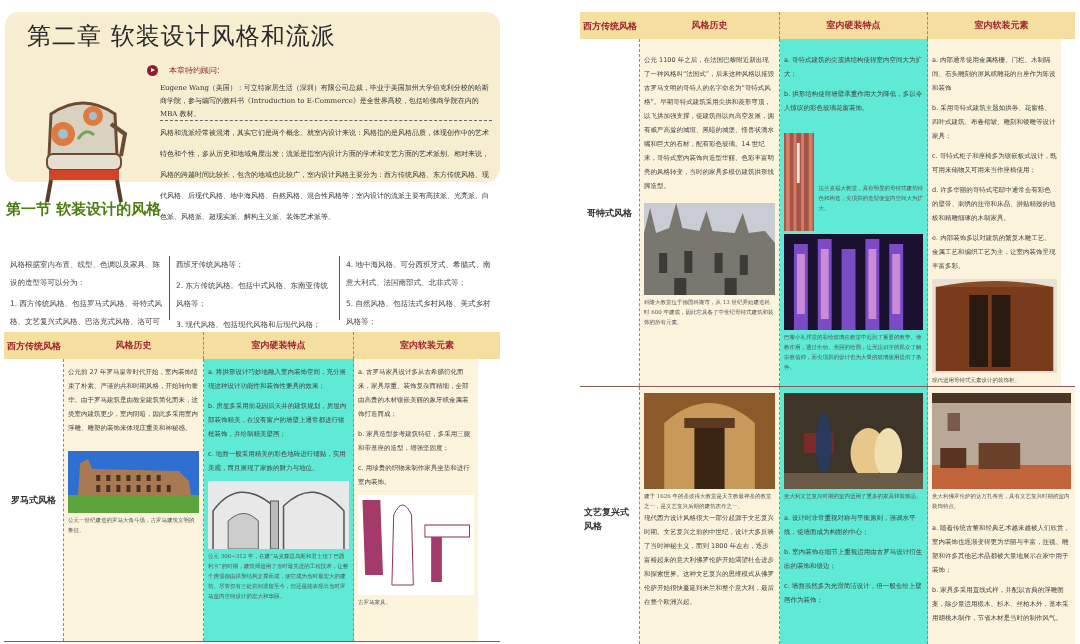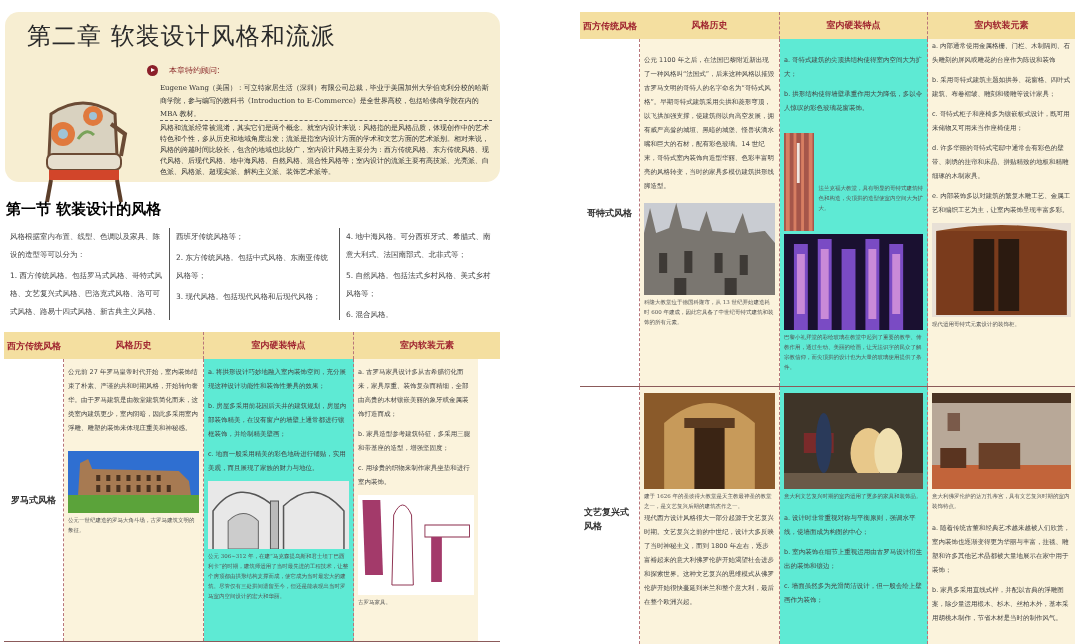--- a/index.html
+++ b/index.html
@@ -18,25 +18,25 @@
   .chair { position: absolute; left: 28px; top: 82px; width: 100px; height: 110px; }
   .advisor-label { position: absolute; left: 142px; top: 53px; display: flex; align-items: center; gap: 11px;
     font-size: 8px; color: #8b2a2a; }
   .play-icon { width: 11px; height: 11px; border-radius: 50%; background: #8b1f2a; position: relative; }
   .play-icon::after { content: ""; position: absolute; left: 4px; top: 3px; border-left: 4px solid #fff;
     border-top: 2.5px solid transparent; border-bottom: 2.5px solid transparent; }
   .advisor-text { position: absolute; left: 155px; top: 70px; width: 332px; font-family: "DejaVu Serif", serif;
     font-size: 7px; line-height: 13px; color: #333; }
   .dash-sep { position: absolute; left: 155px; top: 108px; width: 332px; border-top: 1px dashed #666; }
   .intro-text { position: absolute; left: 155px; top: 111px; width: 332px; font-family: "DejaVu Serif", serif;
-    font-size: 7px; line-height: 11px; color: #333; }
-
-  .section-title { position: absolute; left: 6px; top: 200px; font-size: 15px; font-weight: bold; color: #000000; }
+    font-size: 7px; line-height: 21px; color: #333; }
+
+  .section-title { position: absolute; left: 6px; top: 200px; font-size: 15px; font-weight: bold; color: #4d7c0f; }
   .style-cols { position: absolute; left: 4px; top: 228px; width: 496px; height: 92px; display: flex; }
-  .style-col { font-size: 7.5px; line-height: 18px; color: #444; padding: 0 6px; }
+  .style-col { font-size: 7.5px; line-height: 18px; color: #444; padding: 0 6px; margin-top: 28px; }
   .style-col p { margin-bottom: 3px; }
   .style-col.c1 { width: 165px; }
   .style-col.c2 { width: 170px; border-left: 1px solid #555; }
   .style-col.c3 { width: 161px; border-left: 1px solid #555; }
 
   
   .tbl { position: absolute; }
   .tbl-head { display: flex; height: 27px; }
   .th { background: #f4dfa0; color: #a02530; font-size: 9px; font-weight: bold; display: flex; align-items: center;
     justify-content: center; text-align: center; border-right: 1px dashed #b8757a; }
@@ -221,21 +221,21 @@
             </g>
           <g fill="#c98ad8">
               <rect x="13" y="20" width="8" height="60"></rect>
               <rect x="37" y="15" width="8" height="70"></rect>
               <rect x="85" y="15" width="8" height="70"></rect>
               <rect x="109" y="20" width="8" height="60"></rect>
             </g>
         </svg>
         <div class="caption">巴黎小礼拜堂的彩绘玻璃在教堂中起到了重要的教学、传教作用，通过生动、美丽的绘画，让无法识字的民众了解宗教信仰，而尖顶拱的设计也为大量的玻璃使用提供了条件。</div>
       </div>
-      <div class="td cream" style="width:147px; border-right:none; padding-top:0">
+      <div class="td cream" style="width:133px; border-right:none; padding-top:14px">
         <p>a. 内部通常使用金属格栅、门栏、木制隔间、石头雕刻的屏风或雕花的台座作为陈设和装饰</p>
         <p>b. 采用哥特式建筑主题如拱券、花窗格、四叶式建筑、布卷褶皱、雕刻和镂雕等设计家具；</p>
         <p>c. 哥特式柜子和座椅多为镶嵌板式设计，既可用来储物又可用来当作座椅使用；</p>
         <p>d. 许多华丽的哥特式宅邸中通常会有彩色的壁带、刺绣的挂帘和床品、拼贴精致的地板和精雕细琢的木制家具。</p>
         <p>e. 内部装饰多以对建筑的繁复木雕工艺、金属工艺和编织工艺为主，让室内装饰呈现丰富多彩。</p>
         <svg class="img" height="94" viewBox="0 0 134 94" preserveAspectRatio="none">
           <rect width="134" height="94" fill="#e8e0d6"></rect>
           <rect x="4" y="8" width="126" height="84" fill="#7a3b1c"></rect>
           <rect x="40" y="16" width="20" height="72" fill="#2b1a10"></rect>
             <rect x="64" y="16" width="20" height="72" fill="#2b1a10"></rect>

